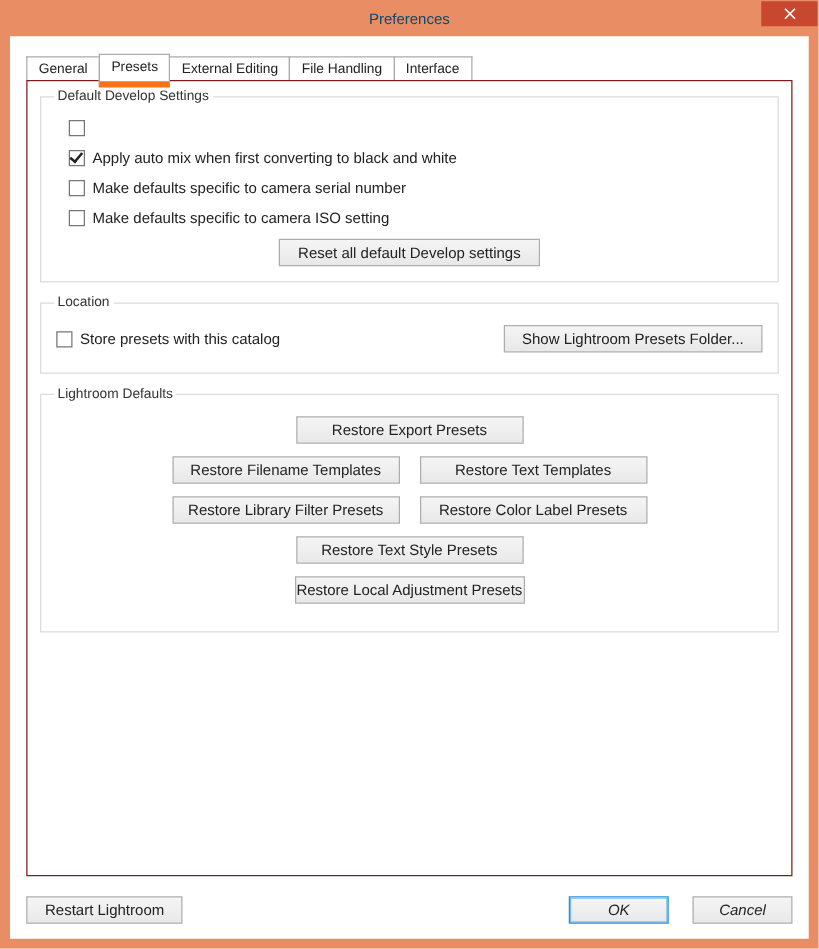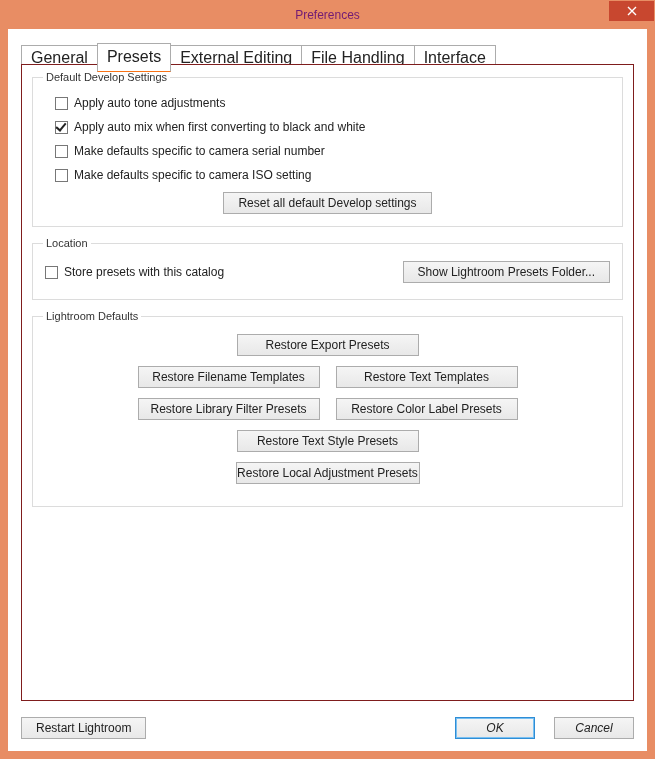--- a/index.html
+++ b/index.html
@@ -13,21 +13,21 @@
   .window {
     width: 655px; height: 759px;
     background: #e88d64;
     padding: 1px;
     position: relative;
   }
   .titlebar {
     height: 28px;
     line-height: 28px;
     text-align: center;
-    color: #701a75;
+    color: #0c4a6e;
     font-size: 12px;
     position: relative;
   }
   .close-btn {
     position: absolute;
     right: 0; top: 0;
     width: 45px; height: 20px;
     background: #c8472f;
     color: #fff;
     text-align: center;
@@ -48,30 +48,30 @@
   }
   .tab {
     display: inline-block;
     border: 1px solid #acacac;
     border-bottom: none;
     padding: 3px 9px 4px 9px;
     position: relative;
     background: #fff;
     margin-right: -1px;
     color: #222;
-    font-size: 16px;
+    font-size: 11px;
     cursor: default;
     top: 1px;
   }
   .tab.active {
     padding-top: 4px;
     padding-bottom: 5px;
     top: 0px;
     z-index: 3;
-    border-bottom: 1px solid #f97316;
+    border-bottom: 5px solid #f97316;
     margin-bottom: -1px;
   }
   .tab-page {
     position: absolute;
     left: 13px; right: 13px;
     top: 35px;
     bottom: 50px;
     border: 1px solid #7f1d1d;
     background: #fff;
     padding: 6px 10px 10px 10px;
@@ -175,21 +175,20 @@
       <span class="tab">General</span><span class="tab active">Presets</span><span class="tab">External Editing</span><span class="tab">File Handling</span><span class="tab">Interface</span>
     </div>
 
     <div class="tab-page">
 
       <fieldset class="group">
         <legend>Default Develop Settings</legend>
 
         <div class="chk-row">
           <span class="chk"></span>
-          <span class="lbl">Apply auto tone adjustments</span>
         </div>
         <div class="chk-row">
           <span class="chk checked"></span>
           <span class="lbl">Apply auto mix when first converting to black and white</span>
         </div>
         <div class="chk-row">
           <span class="chk"></span>
           <span class="lbl">Make defaults specific to camera serial number</span>
         </div>
         <div class="chk-row">

